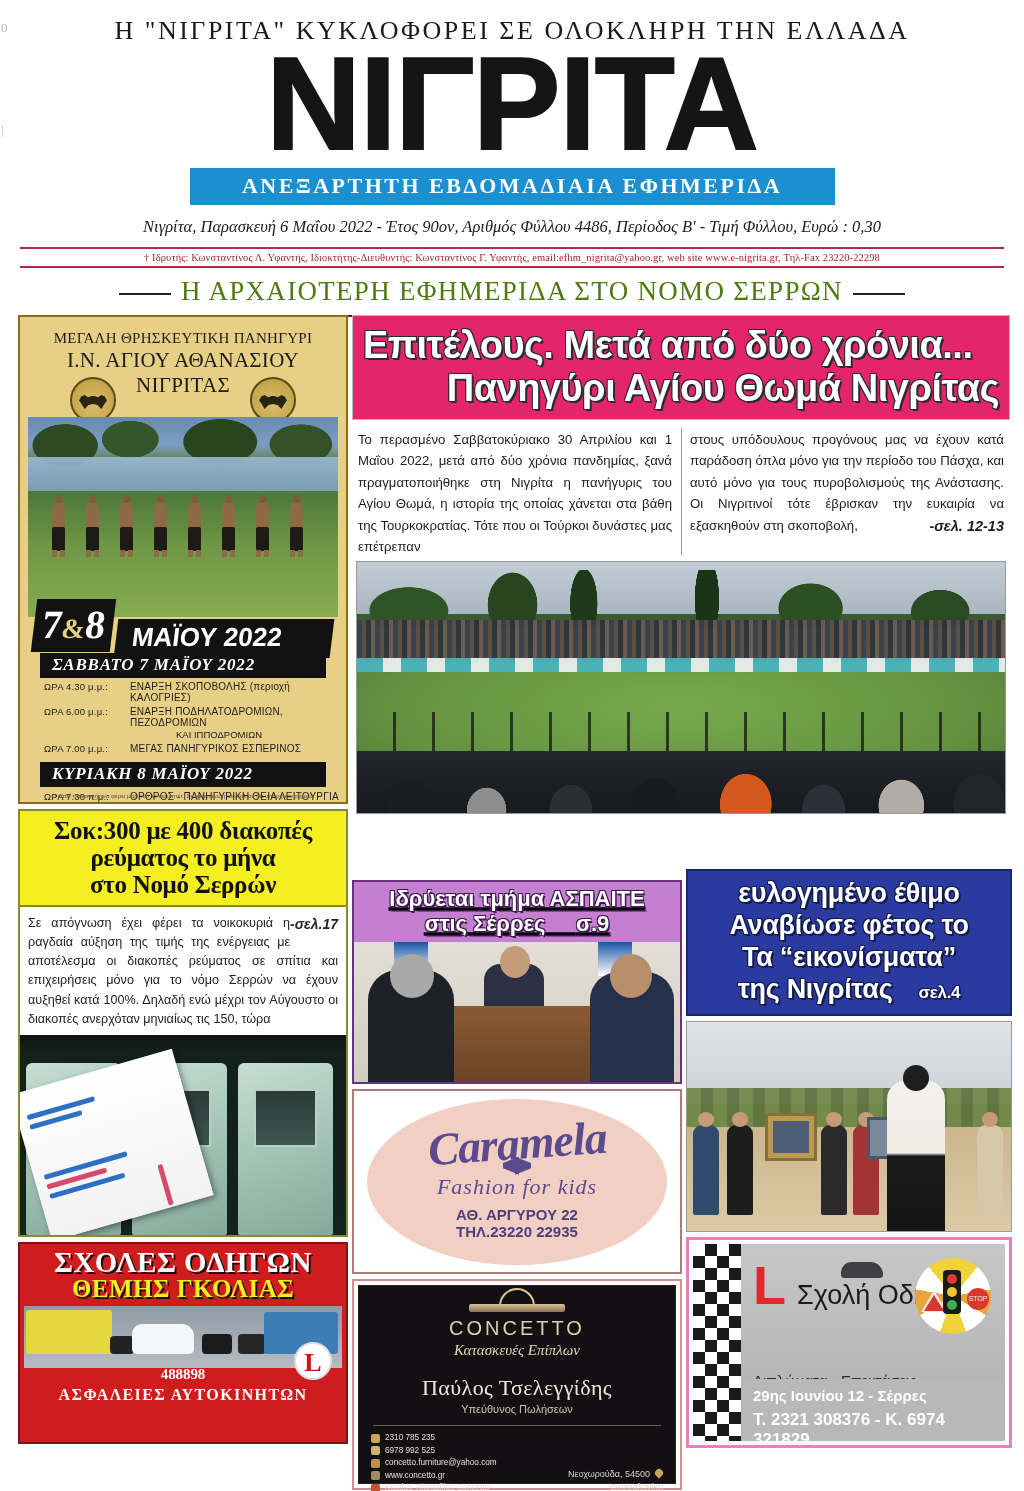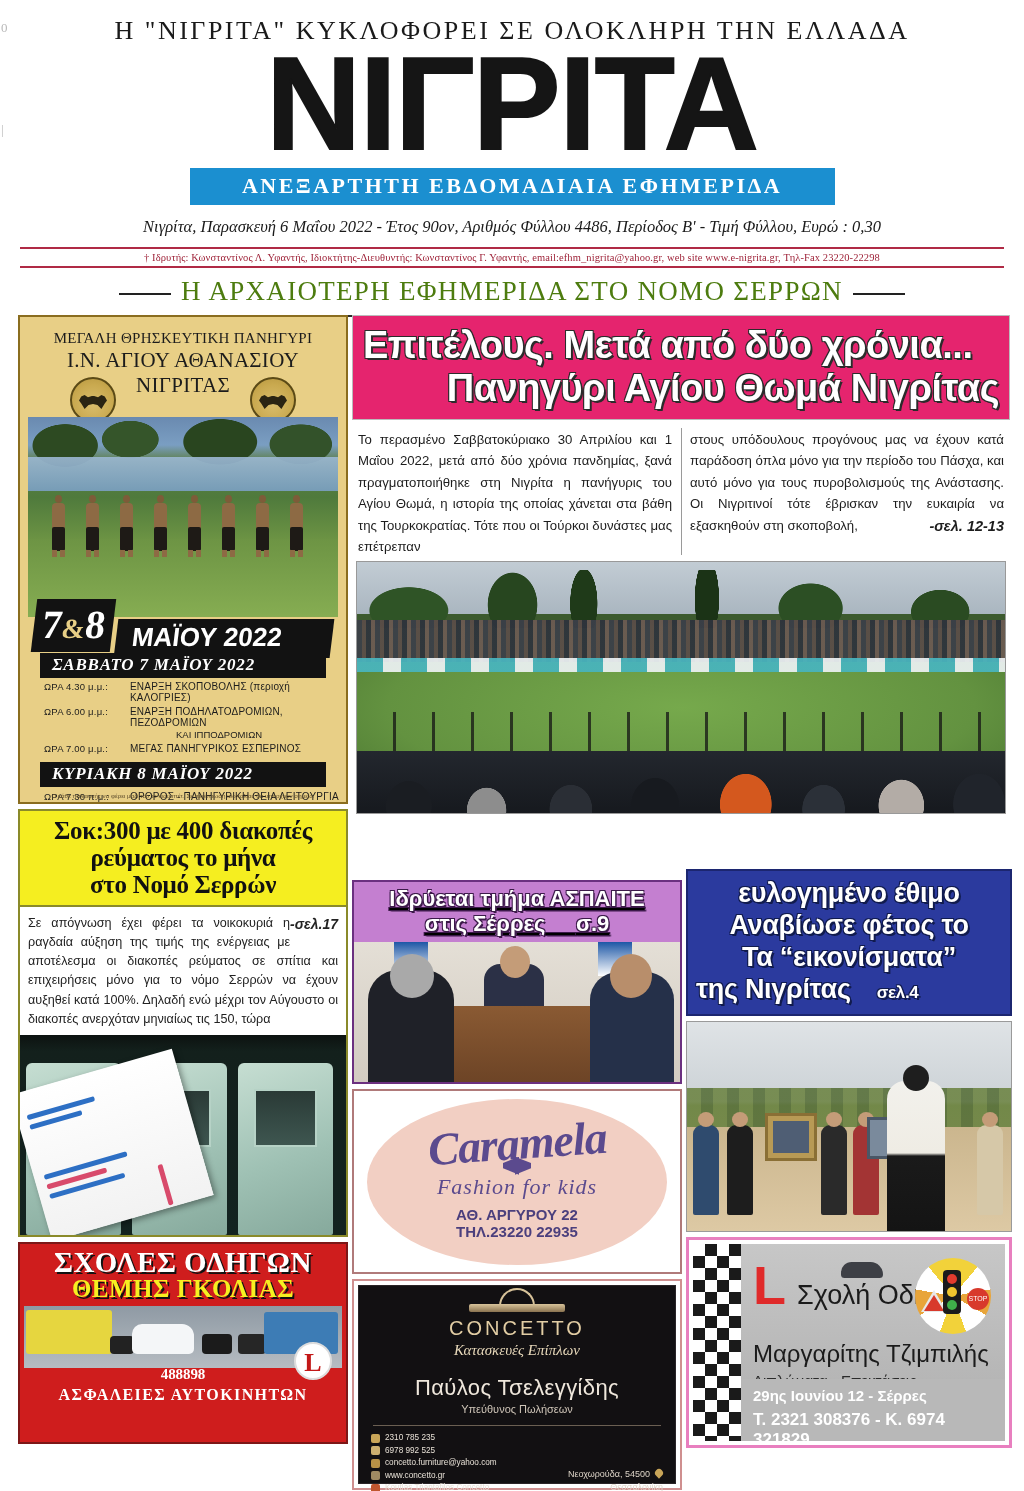--- a/index.html
+++ b/index.html
@@ -392,21 +392,21 @@
   }
   .cc-logo { width:96px; height:16px; margin:4px auto 0 auto; position:relative; }
   .cc-logo .slab { position:absolute; bottom:0; left:0; right:0; height:8px;
     background:linear-gradient(#d8c39a,#8a7350); border-radius:2px; }
   .cc-logo .arc { position:absolute; bottom:6px; left:30px; width:36px; height:18px;
     border:2px solid #d8c39a; border-bottom:none; border-radius:18px 18px 0 0; }
   .cc-name { text-align:center; color:#e2cda4; font-family:"Liberation Sans", sans-serif;
     font-size:20px; letter-spacing:3px; margin-top:5px; }
   .cc-sub { text-align:center; color:#e8d9bb; font-family:"Liberation Serif", serif;
     font-style:italic; font-size:15px; margin-top:2px; }
-  .cc-person { text-align:center; color:#efe7dc; font-family:Liberation Sans, sans-serif;
+  .cc-person { text-align:center; color:#efe7dc; font-family:Liberation Serif, serif;
     font-size:22px; margin-top:16px; letter-spacing:0.4px; }
   .cc-role { text-align:center; color:#cfc5b8; font-family:"Liberation Sans", sans-serif;
     font-size:11px; margin-top:2px; }
   .cc-rule { height:1px; background:#6b5f52; margin:10px 2px 6px 2px; }
   .cc-contacts { display:flex; justify-content:space-between; align-items:flex-end; }
   .cc-list { list-style:none; }
   .cc-list li { color:#e7e0d6; font-family:"Liberation Sans", sans-serif; font-size:8.2px;
     line-height:1.52; display:flex; align-items:center; gap:5px; }
   .cc-ico { width:9px; height:9px; border-radius:2px; background:#c9a558; display:inline-block; flex:none; }
   .cc-ico.mail{background:#b99246;} .cc-ico.web{background:#9f8a63;} .cc-ico.fb{background:#c0562f;}
@@ -415,21 +415,21 @@
   .cc-pin { display:inline-block; width:8px; height:8px; border-radius:50% 50% 50% 0;
     transform:rotate(-45deg); background:#c9a558; margin-left:5px; }
 
   
   .bluebox { background:#2b3a9e; border:2px solid #1c2670; padding:7px 8px 9px 8px; }
   .bluebox div {
     color:#fff; font-family:"Liberation Sans", sans-serif; font-weight:bold;
     font-size:27px; line-height:1.18; text-align:center; letter-spacing:-0.3px;
     text-shadow:2px 2px 0 #111b4d, -1px -1px 0 #111b4d, 1px -1px 0 #111b4d, -1px 1px 0 #111b4d;
   }
-  .bluebox .lastline { display:flex; align-items:baseline; gap:26px; }
+  .bluebox .lastline { display:flex; align-items:baseline; justify-content:center; gap:26px; }
   .bluebox .pg { font-size:17px; }
   .procphoto {
     margin-top:5px; height:211px; border:1px solid #9a9a9a; position:relative; overflow:hidden;
     background:linear-gradient(#d7dbde 0%, #d7dbde 38%, #9aa86a 40%, #c6b087 58%, #d8c69c 100%);
   }
   .procphoto .sky { position:absolute; top:0; left:0; right:0; height:78px; background:linear-gradient(#dfe3e6,#ccd2d6); }
   .procphoto .bush { position:absolute; top:66px; left:0; right:0; height:40px;
     background:repeating-linear-gradient(90deg,#6e8545 0 14px,#58703a 14px 26px); opacity:.9; }
   .procphoto .path { position:absolute; bottom:0; left:0; right:0; height:104px;
     background:linear-gradient(#cbb68e,#ddc9a4); }
@@ -765,21 +765,20 @@
           <span class="s2-title">Σχολή Οδηγών</span>
           <span class="s2-sign">
             <span class="tri"></span>
             <span class="tl">
                 <i class="r"></i>
                 <i class="y"></i>
                 <i class="g"></i>
               </span>
             <span class="stop">STOP</span>
           </span>
-          <span class="s2-person">Μαργαρίτης Τζιμπιλής</span>
           <span class="s2-services">Διπλώματα • Επεκτάσεις • Μεταβιβάσεις</span>
           <span class="s2-footer">
             <span class="a">29ης Ιουνίου 12 - Σέρρες</span>
             <div class="b">Τ. 2321 308376  -  Κ. 6974 321829</div>
           </span>
         </div>
       </div>
     </div>
   </div>
 

